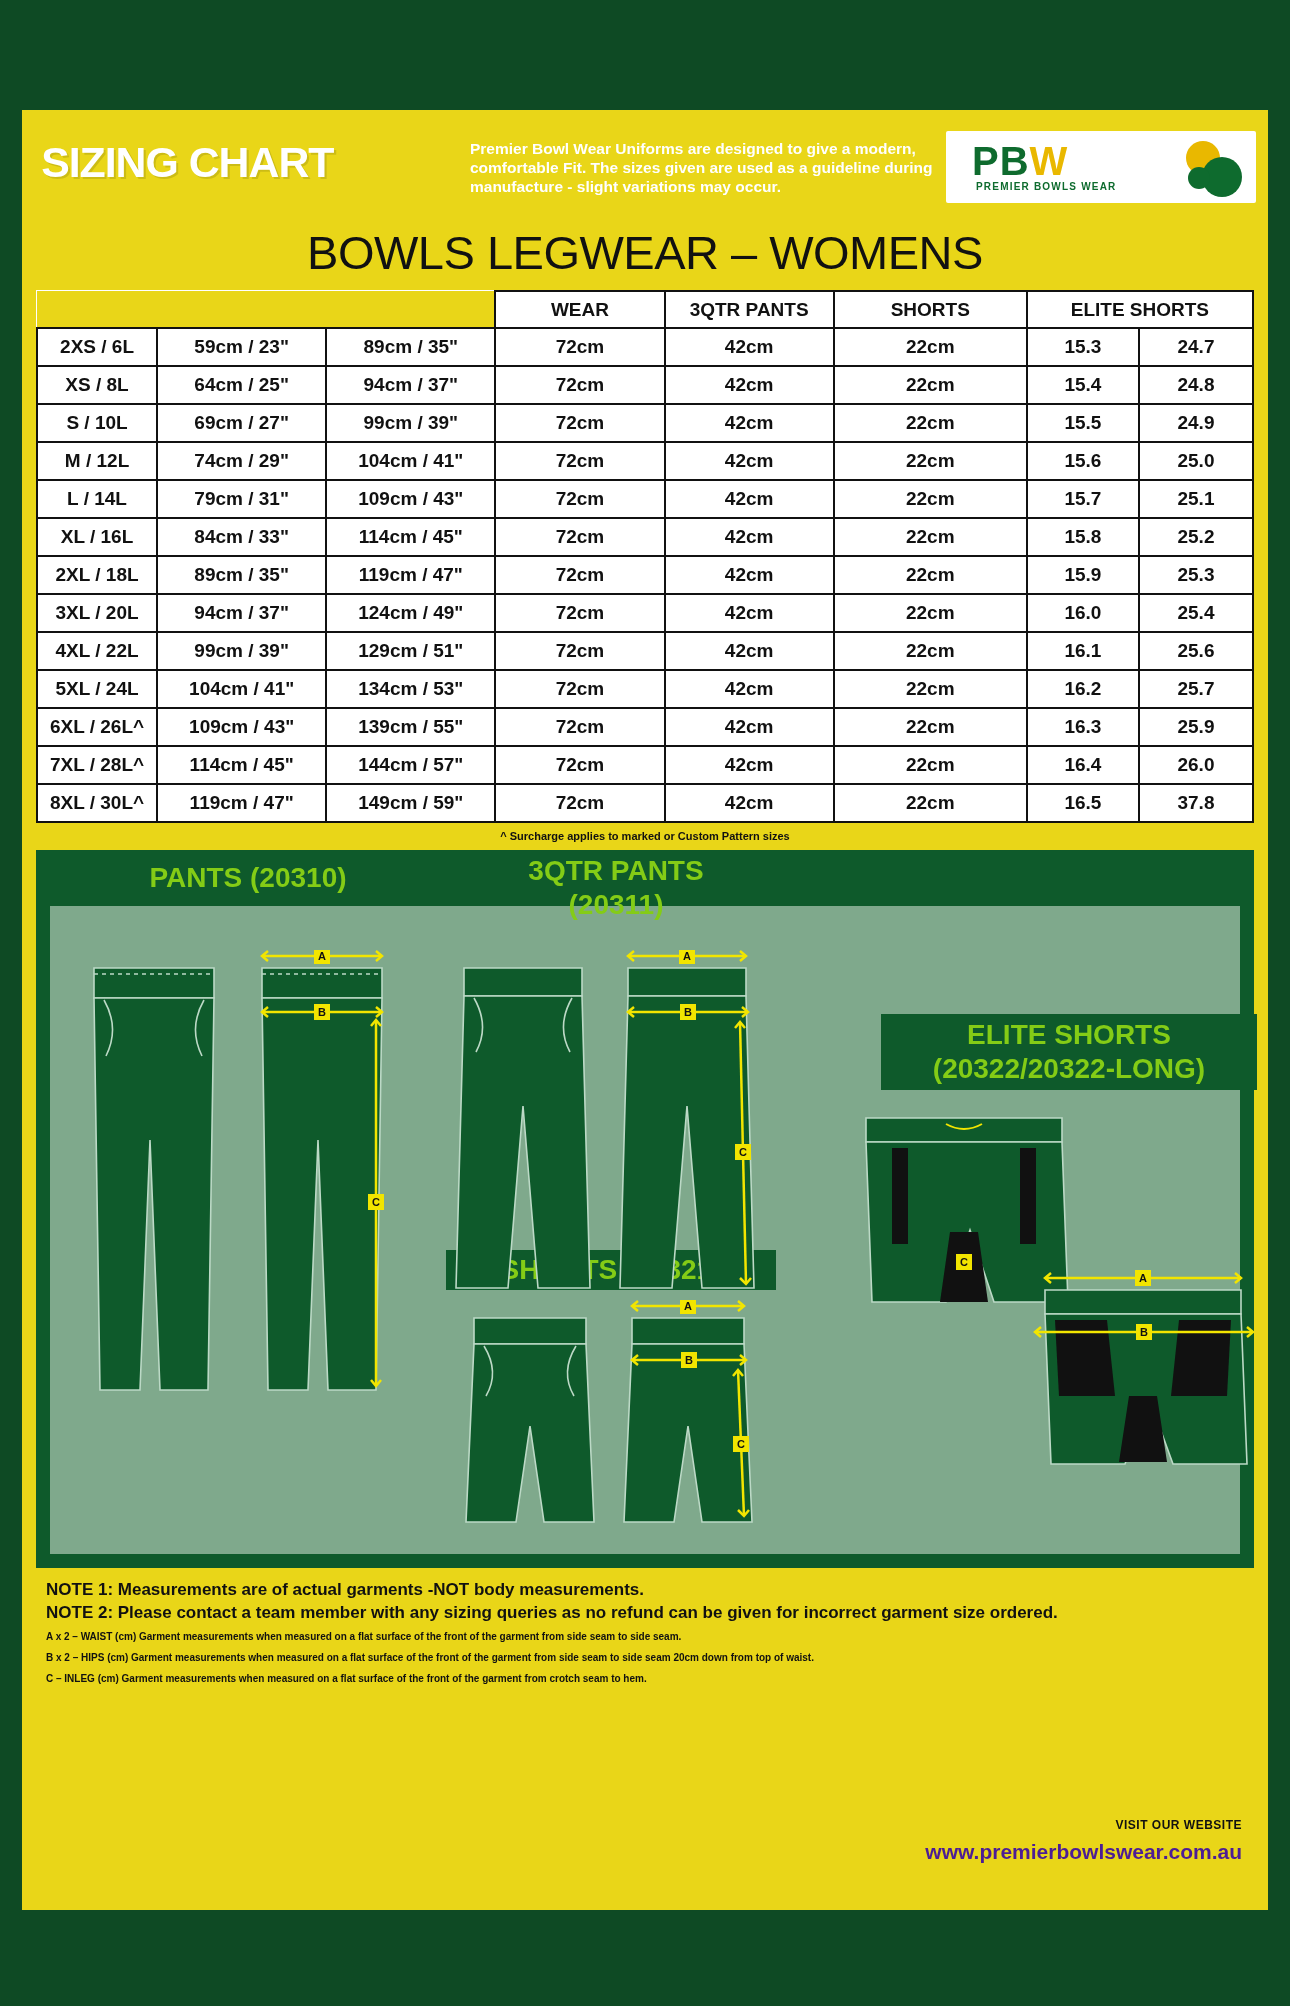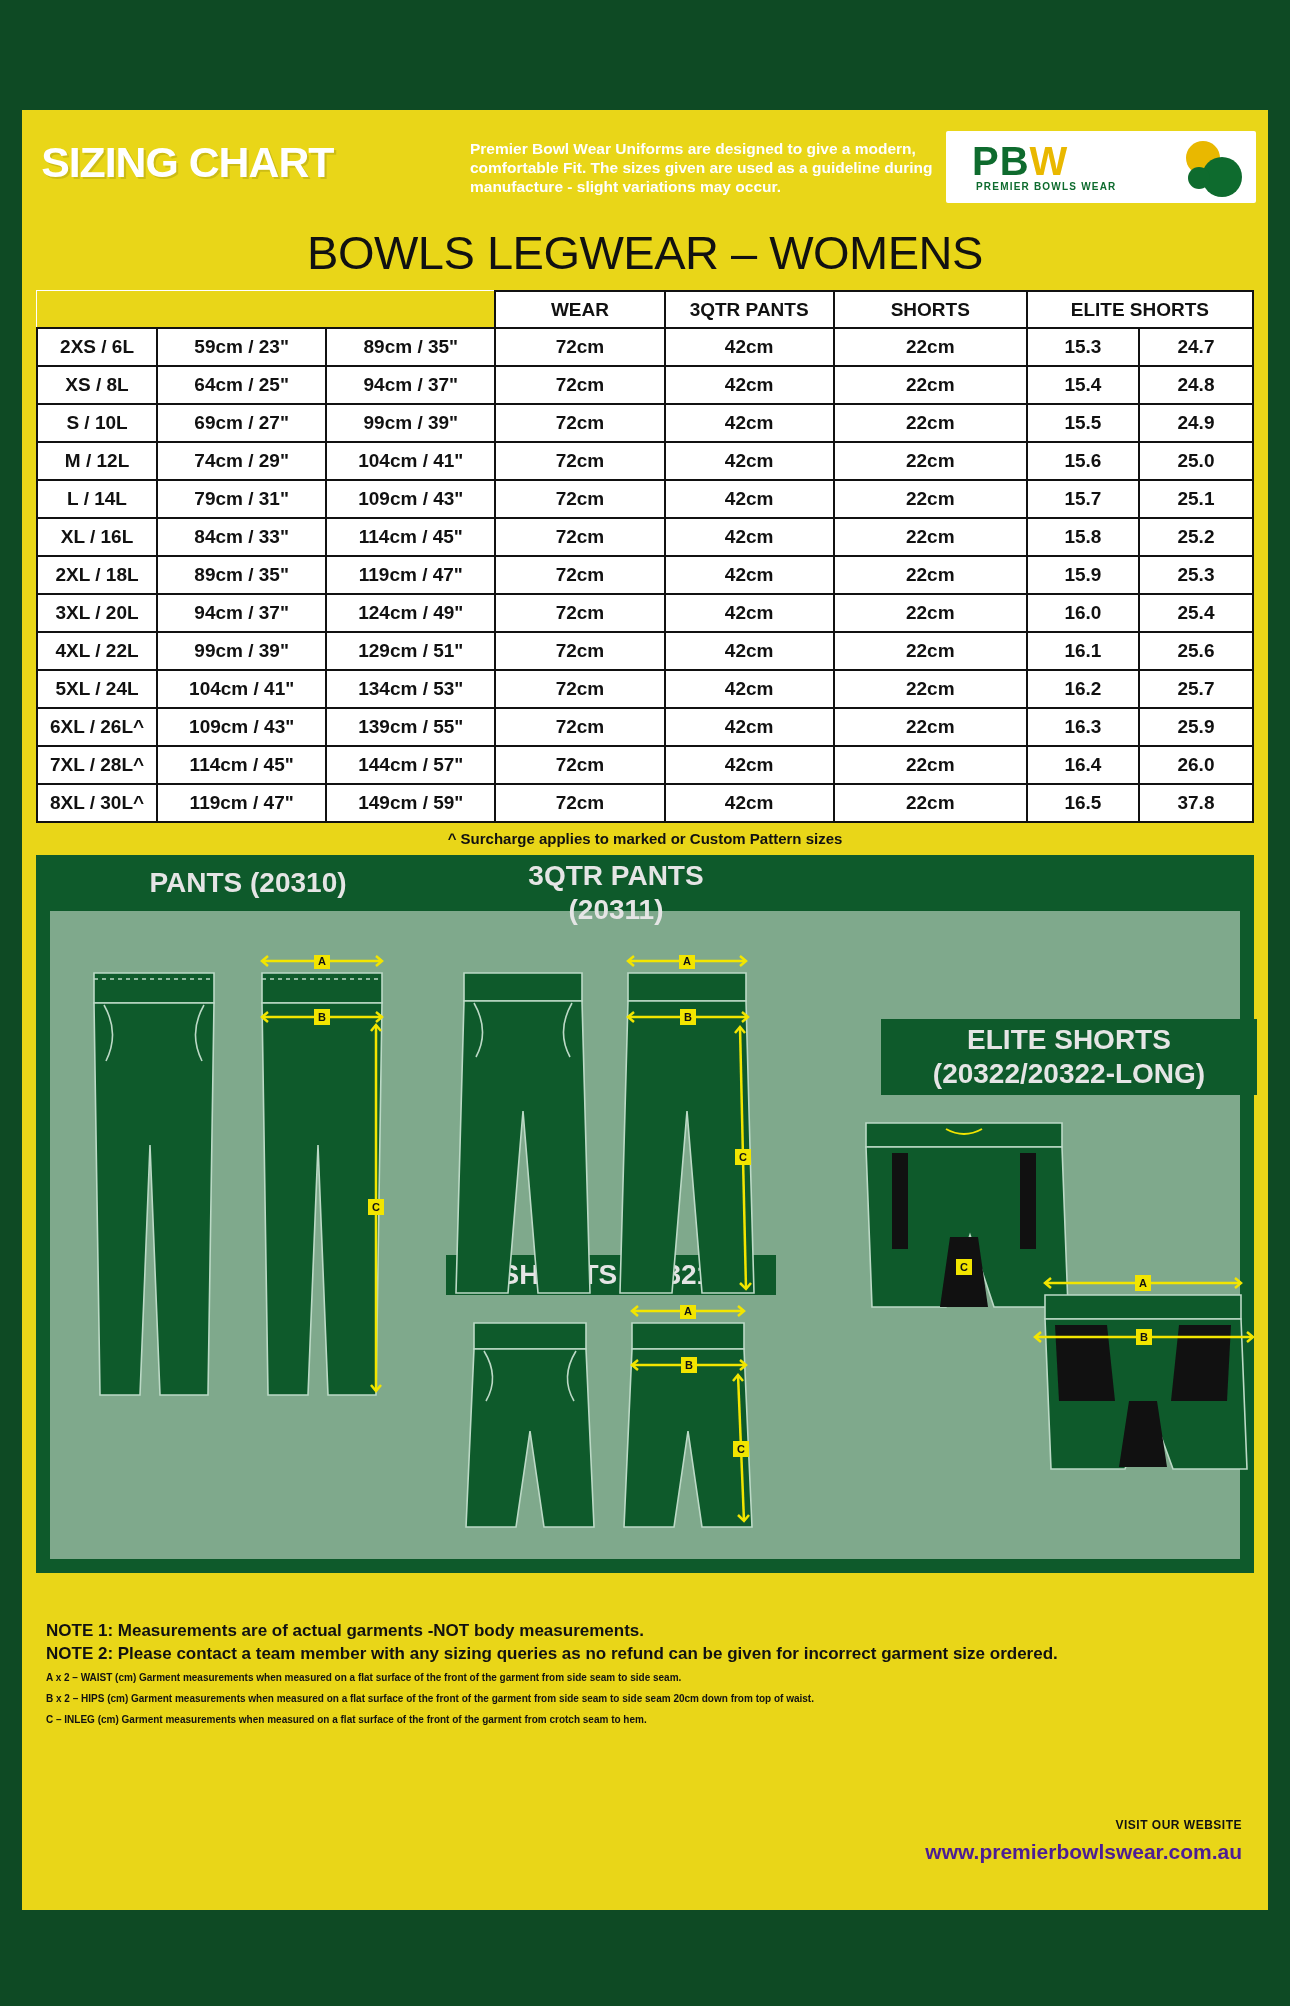--- a/index.html
+++ b/index.html
@@ -38,36 +38,36 @@
   .noborder{border:none;background:#e9d618;}
   .sub{font-size:17px;}
   .c-size{width:116px;}
   .c-waist{width:166px;}
   .c-hips{width:166px;}
   .c-pants{width:166px;}
   .c-3qtr{width:166px;}
   .c-shorts{width:190px;}
   .c-std{width:108px;}
   .c-long{width:110px;}
-  .surcharge{text-align:center;color:#111;font-size:15px;font-weight:bold;padding:7px 0 8px 0;}
+  .surcharge{text-align:center;color:#111;font-size:11px;font-weight:bold;padding:7px 0 8px 0;}
 
   
   .green{position:relative;margin:0 14px;height:718px;background:#0e5a2b;}
   .inner-green{position:absolute;left:14px;top:56px;right:14px;bottom:14px;background:#7fa98c;}
-  .lbl{position:absolute;color:#e5e5e5;font-weight:bold;font-size:28px;text-align:center;
+  .lbl{position:absolute;color:#84cc16;font-weight:bold;font-size:28px;text-align:center;
        font-family:"Liberation Sans",sans-serif;}
   .lbl.pants{left:62px;top:12px;width:300px;}
   .lbl.q3{left:430px;top:4px;width:300px;line-height:34px;}
   .lbl.shorts{left:410px;top:400px;width:330px;background:#0e5a2b;padding:4px 0;}
   .lbl.elite{left:845px;top:164px;width:360px;line-height:34px;background:#0e5a2b;padding:4px 8px;}
 
   svg.g{position:absolute;}
 
   
-  .notes{padding:10px 20px 0 24px;color:#111;margin-top:36px;}
+  .notes{padding:10px 20px 0 24px;color:#111;}
   .n1{font-size:17px;font-weight:bold;line-height:23px;}
   .n2{font-size:10px;font-weight:bold;line-height:17px;margin-top:4px;}
   .web{position:absolute;right:26px;bottom:46px;text-align:right;}
   .web-small{font-size:12px;font-weight:bold;color:#111;letter-spacing:.5px;}
   .web-url{font-size:21px;font-weight:bold;color:#4c1d95;margin-top:8px;}
 </style>
 </head>
 <body>
 
 <div class="page">

